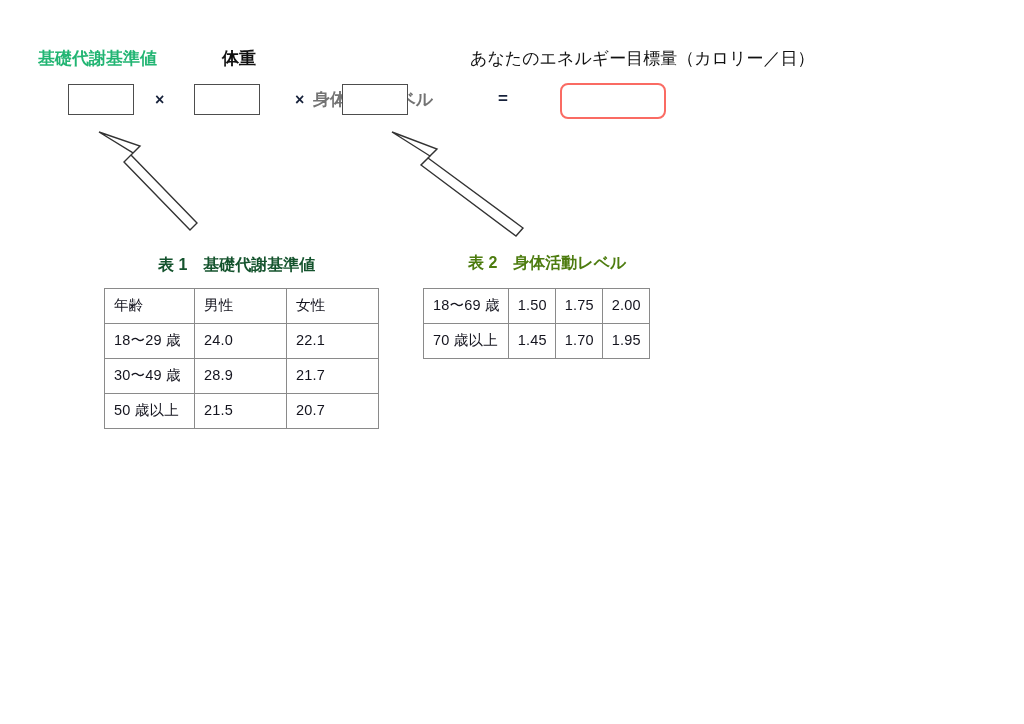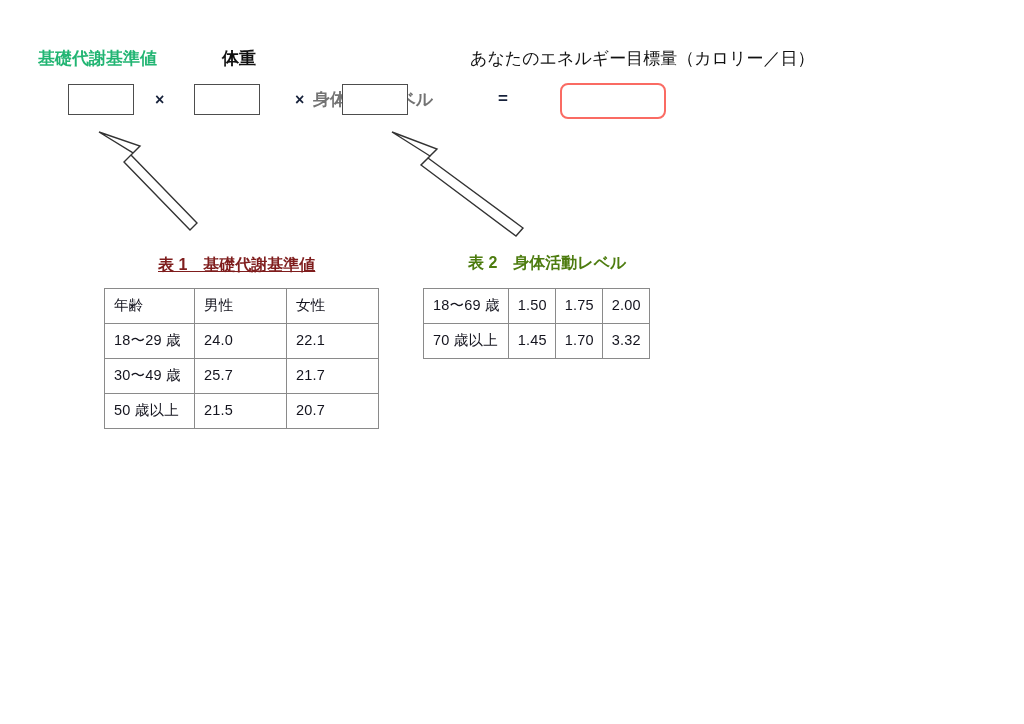--- a/index.html
+++ b/index.html
@@ -94,21 +94,21 @@
   #arrow-to-table2 { left: 388px; top: 122px; }
 
   
   .table-caption {
     position: absolute;
     font-size: 16px;
     font-weight: bold;
     white-space: nowrap;
     line-height: 20px;
   }
-  #caption-table1 { left: 158px; top: 255px; color: #7f1d1d; text-decoration: underline; }
+  #caption-table1 { left: 158px; top: 255px; color: #14532d; }
   #caption-table2 { left: 468px; top: 253px; color: #4d7c0f; }
 
   
   .datatable {
     position: absolute;
     border-collapse: collapse;
     background: #ffffff;
     font-size: 14.5px;
     color: #14141e;
   }
@@ -188,21 +188,21 @@
       <td class="c-val">男性</td>
       <td class="c-val">女性</td>
     </tr>
     <tr>
       <td>18〜29 歳</td>
       <td>24.0</td>
       <td>22.1</td>
     </tr>
     <tr>
       <td>30〜49 歳</td>
-      <td>25.7</td>
+      <td>28.9</td>
       <td>21.7</td>
     </tr>
     <tr>
       <td>50 歳以上</td>
       <td>21.5</td>
       <td>20.7</td>
     </tr>
   </tbody>
 </table>
 
@@ -211,16 +211,16 @@
     <tr class="r-vals">
       <td>18〜69 歳</td>
       <td>1.50</td>
       <td>1.75</td>
       <td>2.00</td>
     </tr>
     <tr class="r-vals">
       <td>70 歳以上</td>
       <td>1.45</td>
       <td>1.70</td>
-      <td>3.32</td>
+      <td>1.95</td>
     </tr>
   </tbody>
 </table>
 
 </body></html>

